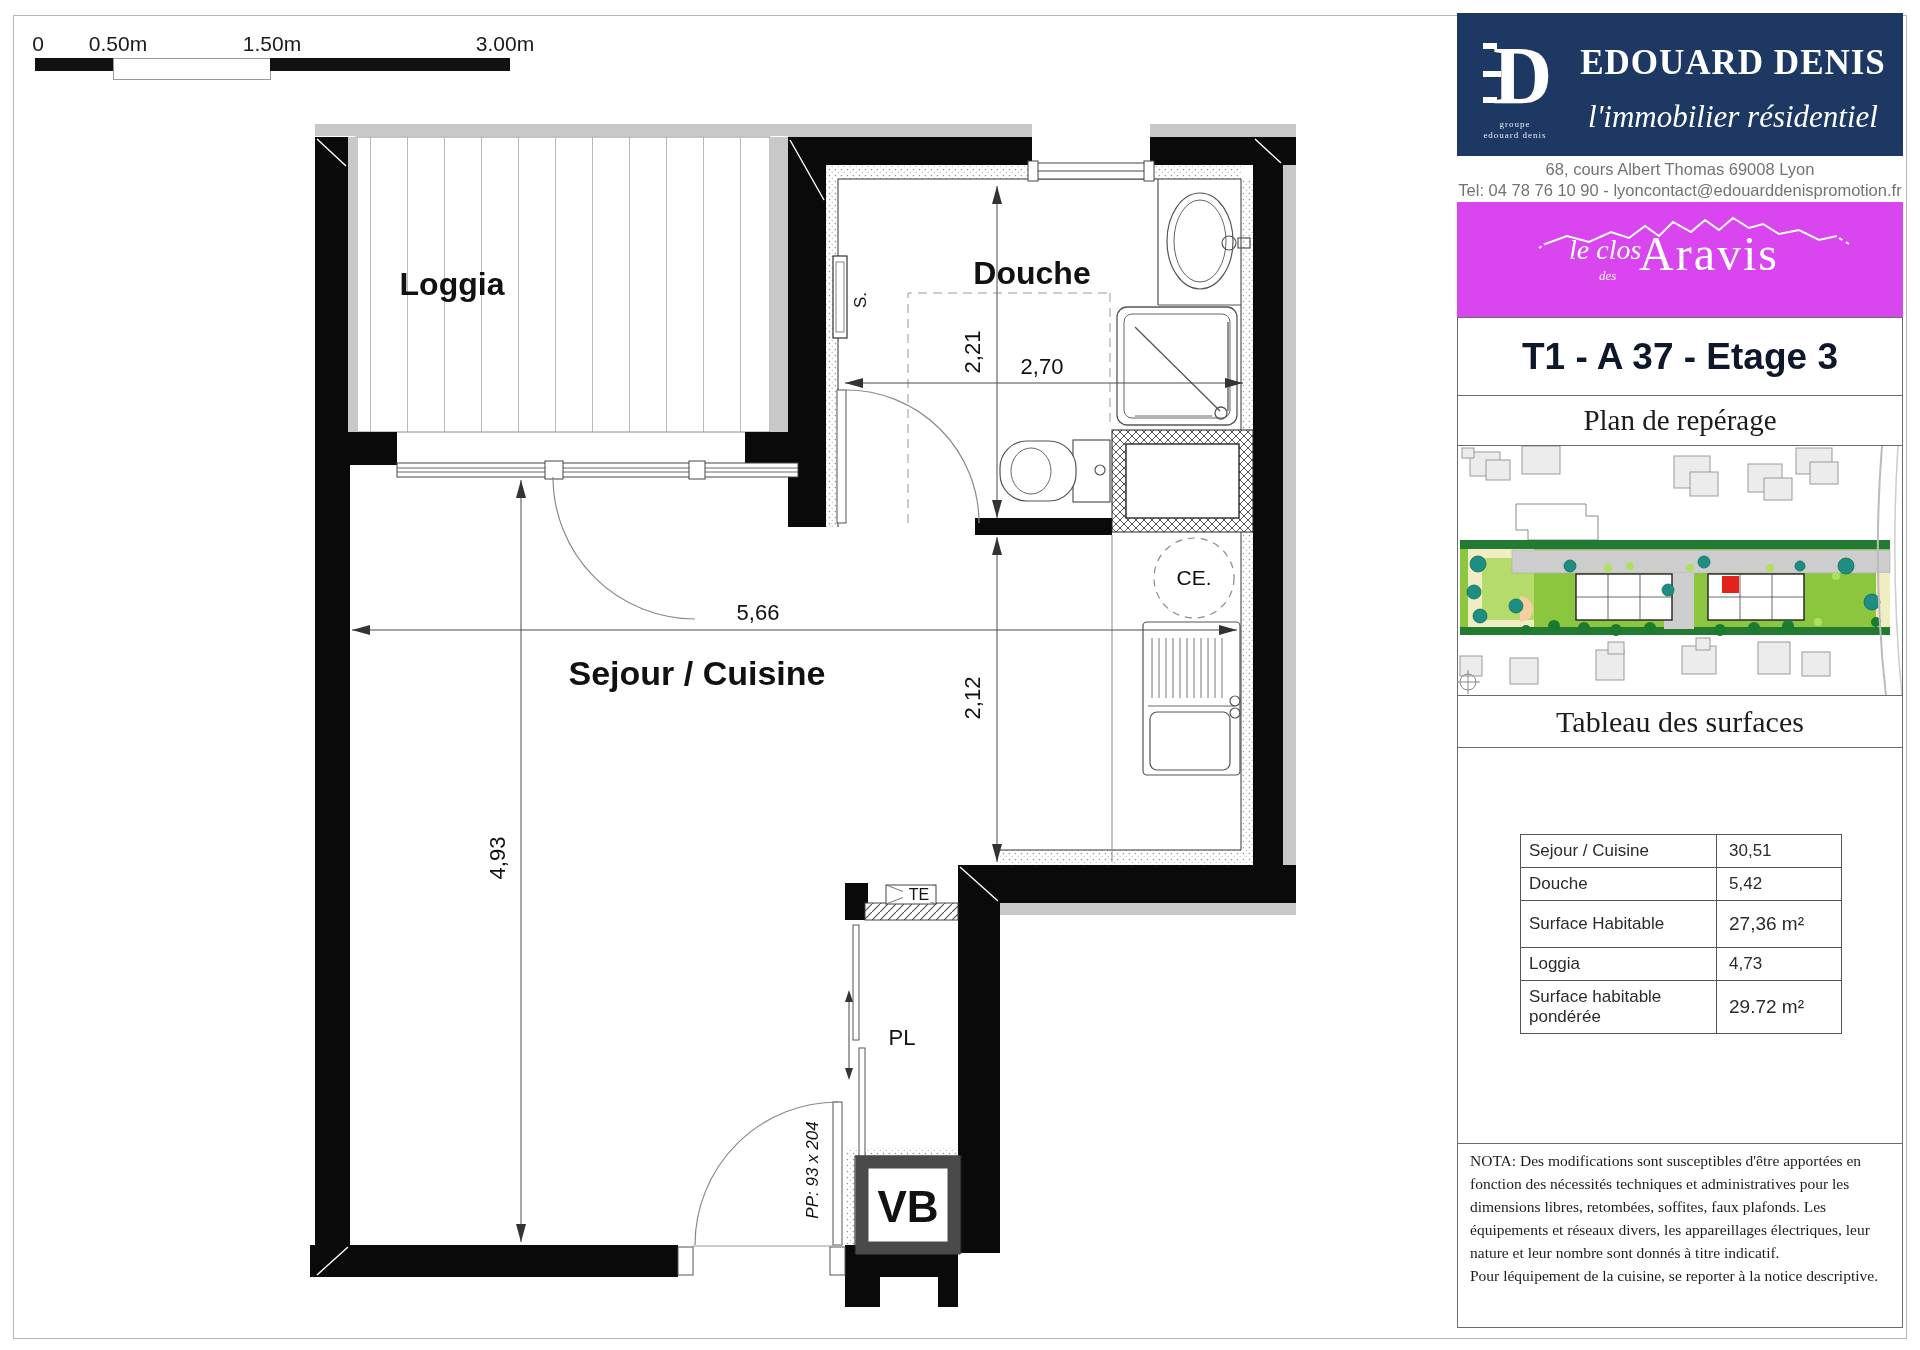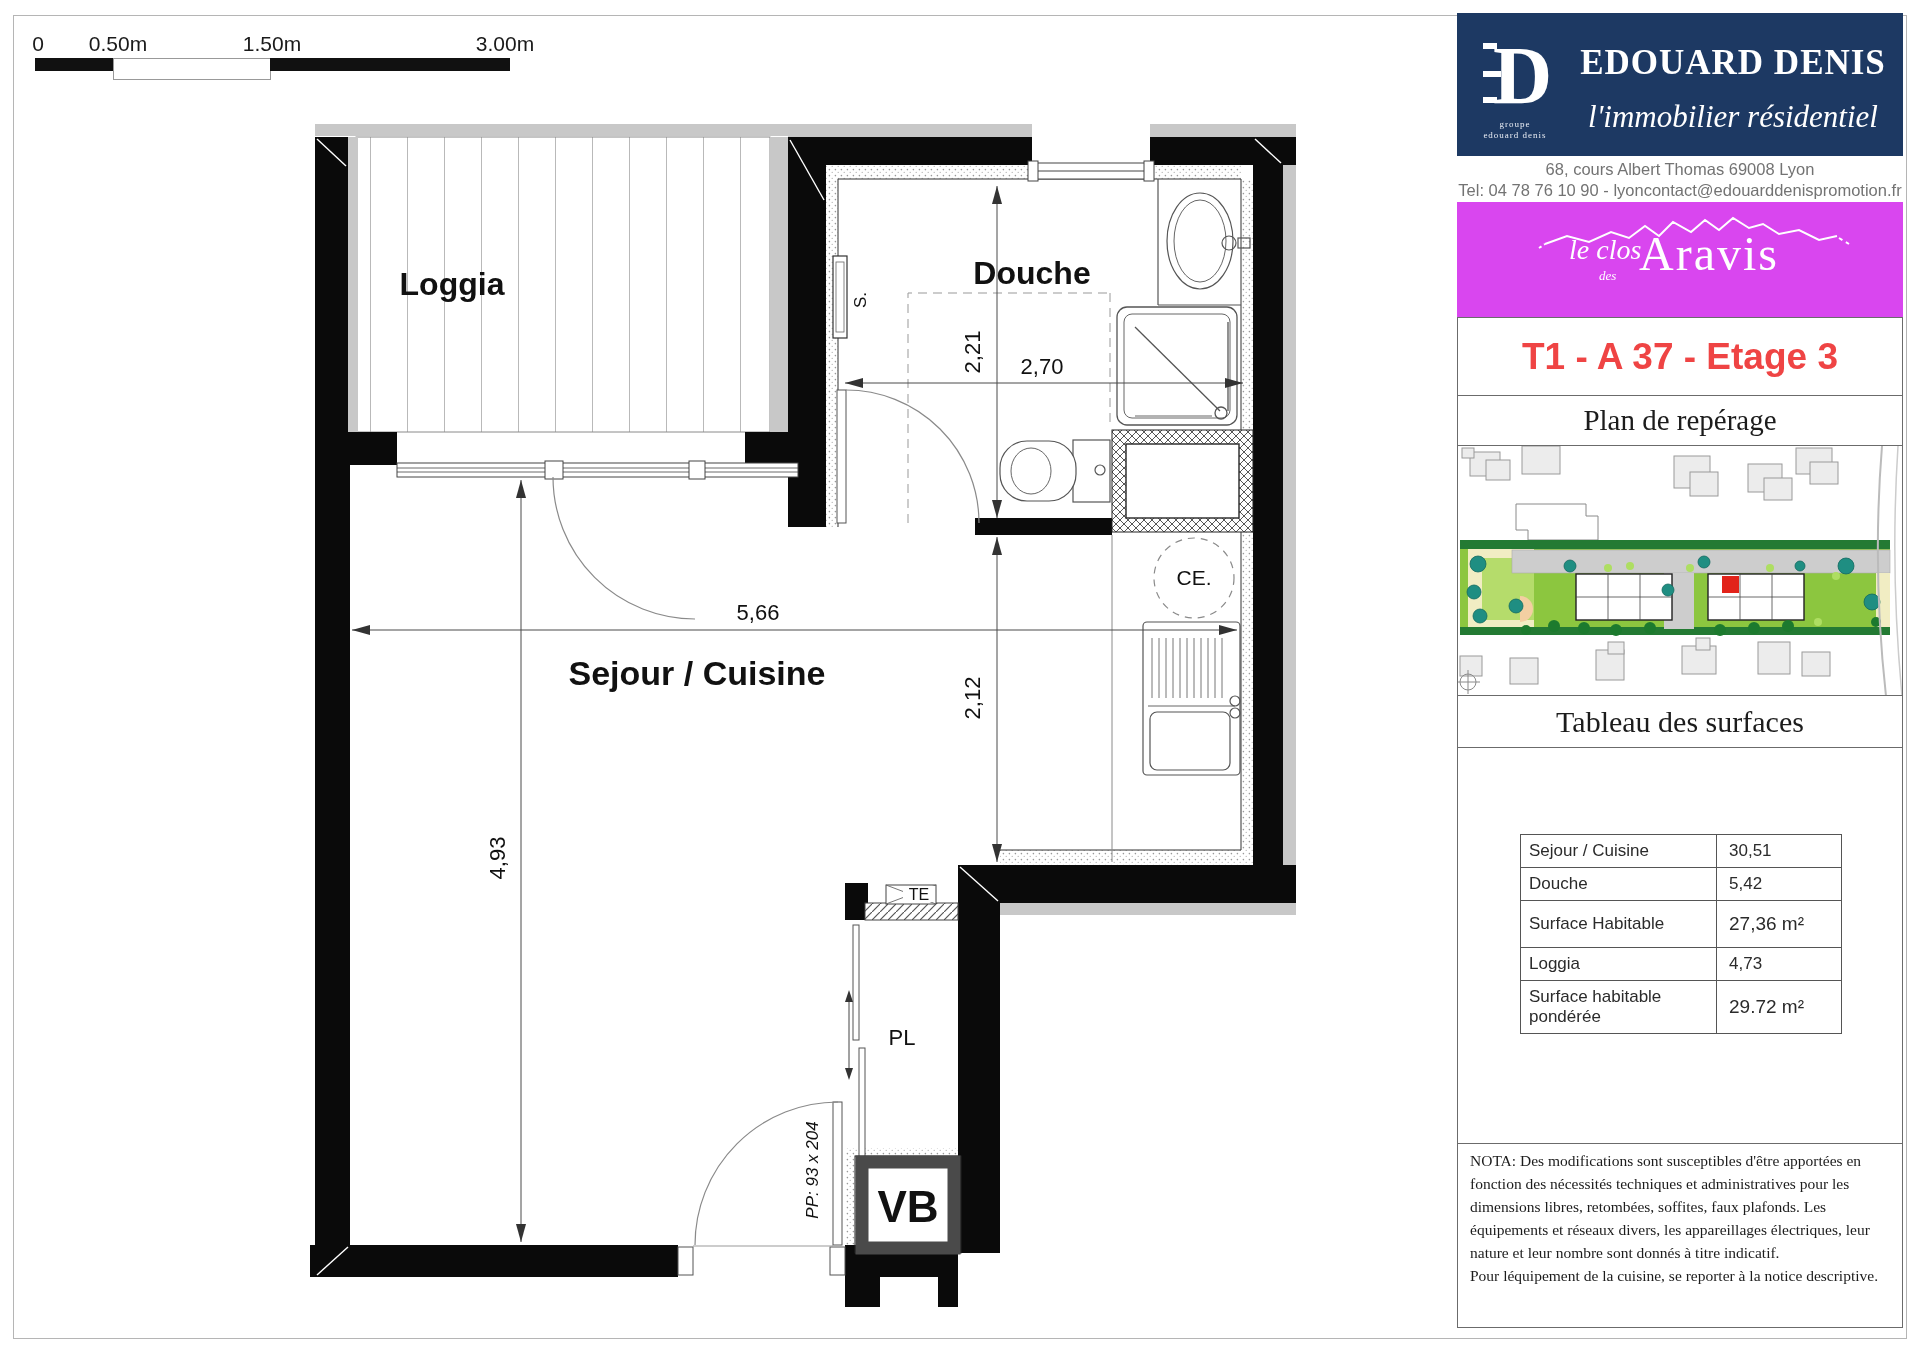--- a/index.html
+++ b/index.html
@@ -37,21 +37,21 @@
           font-style:italic;font-size:28px;}
   .desword{position:absolute;left:142px;top:66px;color:#fff;font-family:"Liberation Serif",serif;
            font-style:italic;font-size:13px;}
   .aravis{position:absolute;left:182px;top:24px;color:#fff;font-family:"Liberation Serif",serif;
           font-size:48px;letter-spacing:2px;}
 
   .sidebox{position:absolute;left:1457px;top:317px;width:446px;height:1011px;
            border:1px solid #6b6b6b;box-sizing:border-box;background:#fff;}
   .sec{box-sizing:border-box;border-bottom:1px solid #6b6b6b;position:relative;}
   .s-unit{height:78px;display:flex;align-items:center;justify-content:center;
-          font-weight:bold;font-size:37px;color:#ef4444;}
+          font-weight:bold;font-size:37px;color:#0f172a;}
   .s-maptitle{height:50px;display:flex;align-items:center;justify-content:center;
           font-family:"Liberation Serif",serif;font-size:29px;color:#1c1c1c;}
   .s-map{height:250px;overflow:hidden;}
   .s-surftitle{height:52px;display:flex;align-items:center;justify-content:center;
           font-family:"Liberation Serif",serif;font-size:30px;color:#1c1c1c;}
   .s-table{height:396px;}
   .s-legend{height:64px;border-bottom:1px solid #6b6b6b;padding:7px 12px;box-sizing:border-box;
           font-family:"Liberation Serif",serif;font-size:16.5px;line-height:1.3;color:#1c1c1c;}
   .s-nota{height:119px;border-bottom:0;padding:6px 12px;box-sizing:border-box;
           font-family:"Liberation Serif",serif;font-size:15.5px;line-height:1.48;color:#1c1c1c;}

